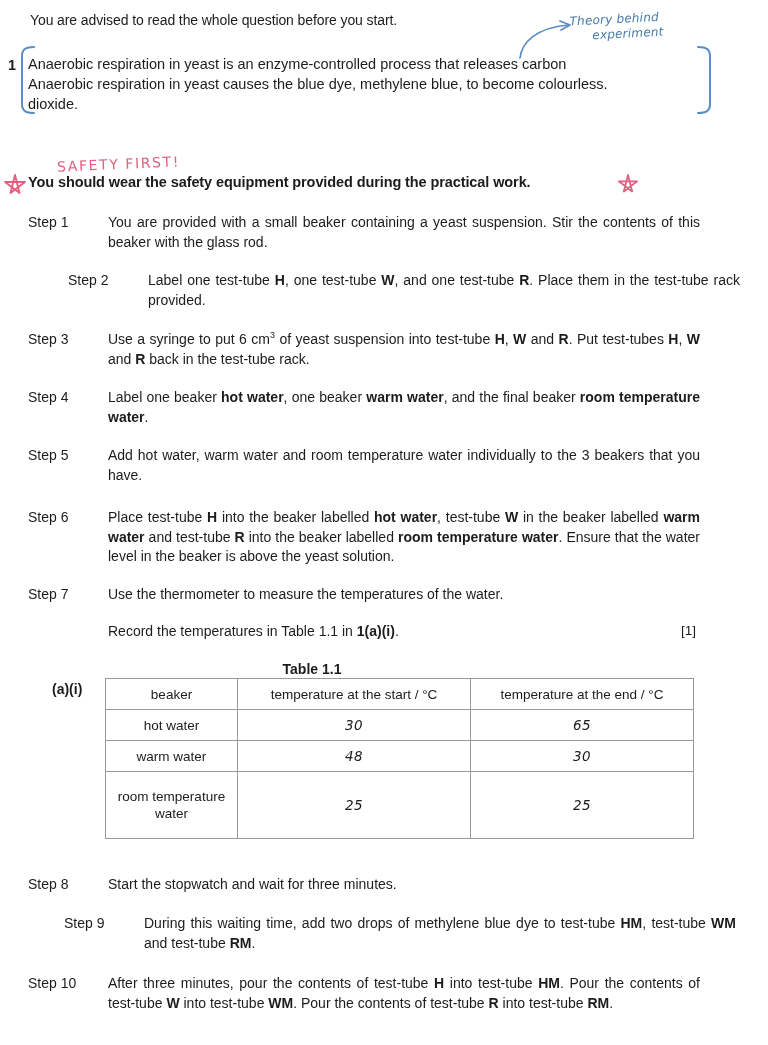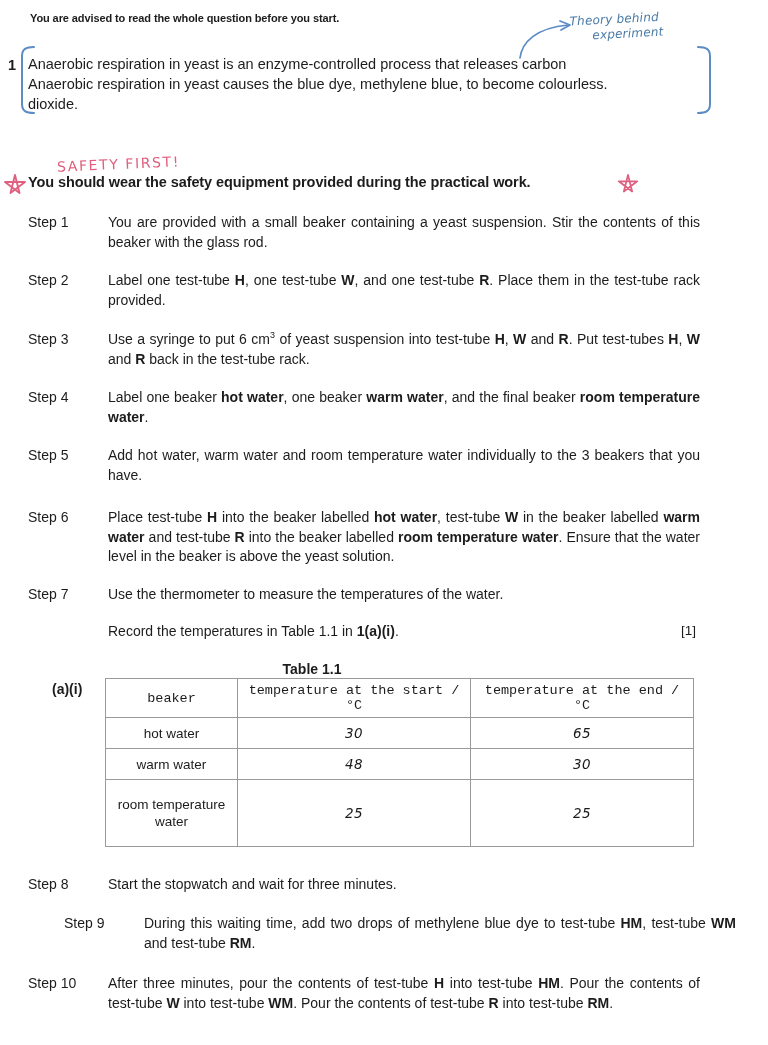--- a/index.html
+++ b/index.html
@@ -19,22 +19,22 @@
   .page {
     position: absolute;
     inset: 0;
   }
 
   
   .advice {
     position: absolute;
     left: 30px;
     top: 12px;
-    font-size: 11px;
-    font-weight: bold;
+    font-size: 14px;
+    font-weight: normal;
     letter-spacing: -0.1px;
   }
 
   .qnum {
     position: absolute;
     left: 8px;
     top: 57px;
     font-size: 14.5px;
     font-weight: bold;
   }
@@ -133,21 +133,21 @@
   table.data td {
     border: 1px solid #9a9a9a;
     text-align: center;
     font-size: 13.5px;
     padding: 4px 2px;
     color: #1c1c1c;
   }
   table.data col.c1 { width: 132px; }
   table.data col.c2 { width: 233px; }
   table.data col.c3 { width: 223px; }
-  table.data tr.head td { height: 22px; font-family: Liberation Mono, monospace; }
+  table.data tr.head td { height: 22px; }
   table.data tr.r1 td, table.data tr.r2 td { height: 22px; }
   table.data tr.r3 td { height: 58px; }
   table.data td.multi { line-height: 17px; }
   .ink {
     color: #4a7ba8;
     font-family: "DejaVu Sans", sans-serif;
     font-size: 17px;
     font-style: italic;
     letter-spacing: 0.5px;
   }
@@ -222,21 +222,21 @@
     <path d="M13 3 L17.5 21 L3 10 L23 10 L8.5 21 Z" fill="none" stroke="#e0607f" stroke-width="1.9" stroke-linejoin="round" stroke-linecap="round"></path>
   </svg>
 
   <div class="safety-line">You should wear the safety equipment provided during the practical work.</div>
 
   <div id="steps-host">
       <div class="step" style="top: 213px;">
         <span class="lbl">Step 1</span>
         <div class="txt"><span>You are provided with a small beaker containing a yeast suspension. Stir the contents of this beaker with the glass rod.</span></div>
       </div>
-      <div class="step" style="top: 271px;">
+      <div class="step" style="top: 271px; margin-left: 40px;">
         <span class="lbl">Step 2</span>
         <div class="txt"><span>Label one test-tube </span><b>H</b><span>, one test-tube </span><b>W</b><span>, and one test-tube </span><b>R</b><span>. Place them in the test-tube rack provided.</span></div>
       </div>
       <div class="step" style="top: 330px;">
         <span class="lbl">Step 3</span>
         <div class="txt"><span>Use a syringe to put 6 cm</span><sup>3</sup><span> of yeast suspension into test-tube </span><b>H</b><span>, </span><b>W</b><span> and </span><b>R</b><span>. Put test-tubes </span><b>H</b><span>, </span><b>W</b><span> and </span><b>R</b><span> back in the test-tube rack.</span></div>
       </div>
       <div class="step" style="top: 388px;">
         <span class="lbl">Step 4</span>
         <div class="txt"><span>Label one beaker </span><b>hot water</b><span>, one beaker </span><b>warm water</b><span>, and the final beaker </span><b>room temperature water</b><span>.</span></div>

